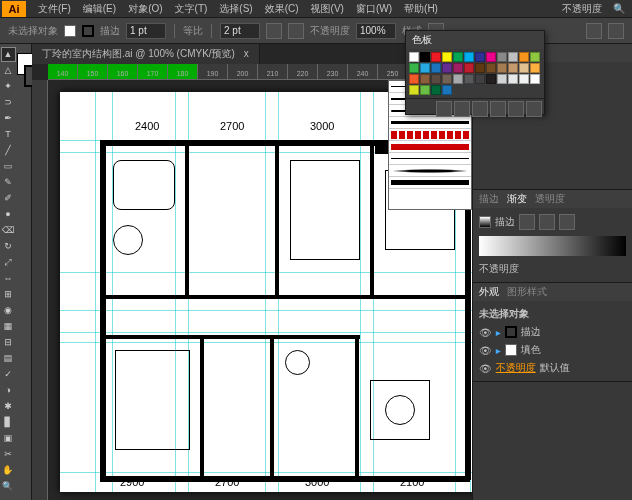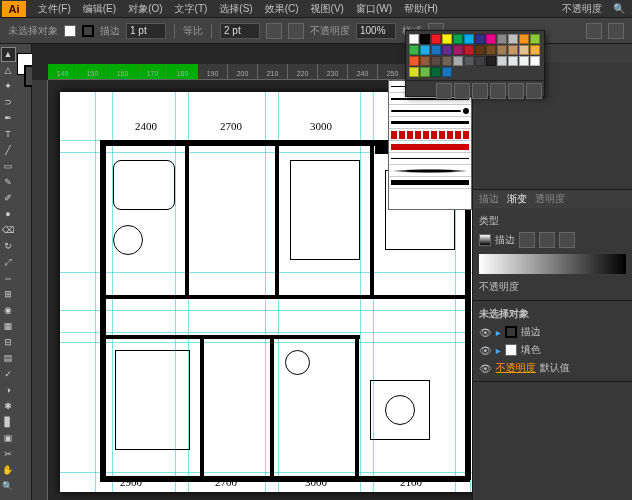--- a/index.html
+++ b/index.html
@@ -18,21 +18,21 @@
 .tool { width: 15px; height: 15px; margin: 0.5px; background: #474747; display: flex; align-items: center; justify-content: center; color: #ccc; cursor: pointer; font-size: 9px; }
 .tool.sel { background: #2a2a2a; border: 1px solid #888; }
 .canvas-area { flex: 1; background: #262626; position: relative; overflow: hidden; }
 .tab { position: absolute; top: 0; left: 0; height: 20px; background: #323232; padding: 0 10px; line-height: 20px; color: #bbb; border-right: 1px solid #1a1a1a; }
 .rulers-h { position: absolute; top: 20px; left: 16px; right: 0; height: 16px; background: #3a3a3a; border-bottom: 1px solid #666; display: flex; overflow: hidden; }
 .tick-h { width: 30px; border-right: 1px solid #666; font-size: 7px; color: #aaa; text-align: center; padding-top: 6px; flex-shrink: 0; }
 .rulers-v { position: absolute; top: 36px; left: 0; width: 16px; bottom: 0; background: #3a3a3a; border-right: 1px solid #666; }
 .artboard { position: absolute; top: 48px; left: 28px; width: 428px; height: 400px; background: #fff; box-shadow: 0 0 8px #000; }
 .guide-v { position: absolute; top: 0; bottom: 0; width: 1px; background: rgba(0,200,200,0.5); }
 .guide-h { position: absolute; left: 0; right: 0; height: 1px; background: rgba(0,200,200,0.5); }
-.dim-text { position: absolute; font-size: 11px; color: #000; font-family: Liberation Serif, serif; }
+.dim-text { position: absolute; font-size: 11px; color: #000; font-family: Liberation Sans, sans-serif; }
 .floorplan { position: absolute; top: 48px; left: 15px; right: 15px; bottom: 40px; }
 .wall-line { position: absolute; background: #000; }
 .room-outline { position: absolute; border: 1.5px solid #000; }
 .panels { width: 160px; background: #383838; border-left: 1px solid #1a1a1a; display: flex; flex-direction: column; }
 .panel { border-bottom: 1px solid #1a1a1a; }
 .panel-hdr { height: 18px; background: #3e3e3e; padding: 0 6px; line-height: 18px; display: flex; gap: 8px; }
 .panel-tab { color: #888; cursor: pointer; }
 .panel-tab.active { color: #eee; }
 .panel-body { padding: 4px 6px; }
 .swatch-panel { position: absolute; top: 30px; left: 405px; width: 140px; background: #3a3a3a; border: 1px solid #1a1a1a; z-index: 50; box-shadow: 2px 2px 6px rgba(0,0,0,0.5); }
@@ -115,20 +115,24 @@
     <div class="tool">▣</div>
     <div class="tool">✂</div>
     <div class="tool">✋</div>
     <div class="tool">🔍</div>
     <div style="height:6px;width:100%"></div>
     <div class="tool" style="width:22px;height:22px;background:#fff;border:1px solid #000"></div>
     <div class="tool" style="width:22px;height:22px;border:2px solid #000;margin-top:-10px;margin-left:8px"></div>
   </div>
 
   <div class="canvas-area">
+    <div class="tab">
+      <span>丁玲的室内结构图.ai @ 100% (CMYK/预览)</span>
+      <span style="margin-left:6px">x</span>
+    </div>
     <div class="rulers-h">
       <div class="tick-h" style="background:#0a0">140</div>
       <div class="tick-h" style="background:#0a0">150</div>
       <div class="tick-h" style="background:#0a0">160</div>
       <div class="tick-h" style="background:#0a0">170</div>
       <div class="tick-h" style="background:#0a0">180</div>
       <div class="tick-h">190</div>
       <div class="tick-h">200</div>
       <div class="tick-h">210</div>
       <div class="tick-h">220</div>
@@ -240,36 +244,37 @@
     </div>
     <div class="panel" style="height:130px"></div>
     <div class="panel">
       <div class="panel-hdr">
         <span class="panel-tab">描边</span>
         <span class="panel-tab active">渐变</span>
         <span class="panel-tab">透明度</span>
       </div>
       <div class="panel-body">
         <div class="appearance-row">
-            <span>类型</span>
-          </div>
-        <div class="appearance-row">
           <div class="sw-box" style="background:linear-gradient(#fff,#000)"></div>
           <span>描边</span>
           <div class="ctrl-btn"></div>
           <div class="ctrl-btn"></div>
           <div class="ctrl-btn"></div>
         </div>
         <div class="grad-preview"></div>
         <div class="appearance-row">
             <span>不透明度</span>
           </div>
       </div>
     </div>
     <div class="panel">
+      <div class="panel-hdr">
+        <span class="panel-tab active">外观</span>
+        <span class="panel-tab">图形样式</span>
+      </div>
       <div class="panel-body">
         <div style="font-weight:bold;padding:2px 0">未选择对象</div>
         <div class="appearance-row">
             <span>👁</span>
             <span style="color:#4af">▸</span>
             <div class="sw-box" style="border:2px solid #000"></div>
             <span>描边</span>
           </div>
         <div class="appearance-row">
             <span>👁</span>
@@ -281,20 +286,23 @@
             <span>👁</span>
             <span style="color:#ff9a00;text-decoration:underline">不透明度</span>
             <span>默认值</span>
           </div>
       </div>
     </div>
   </div>
 </div>
 
 <div class="swatch-panel">
+  <div class="panel-hdr">
+      <span class="panel-tab active">色板</span>
+    </div>
   <div class="swatch-grid" id="swatch-grid">
       <div class="swatch" style="background: rgb(255, 255, 255);"></div>
       <div class="swatch" style="background: rgb(0, 0, 0);"></div>
       <div class="swatch" style="background: rgb(237, 28, 36);"></div>
       <div class="swatch" style="background: rgb(255, 242, 0);"></div>
       <div class="swatch" style="background: rgb(0, 166, 81);"></div>
       <div class="swatch" style="background: rgb(0, 174, 239);"></div>
       <div class="swatch" style="background: rgb(46, 49, 146);"></div>
       <div class="swatch" style="background: rgb(236, 0, 140);"></div>
       <div class="swatch" style="background: rgb(137, 137, 137);"></div>

